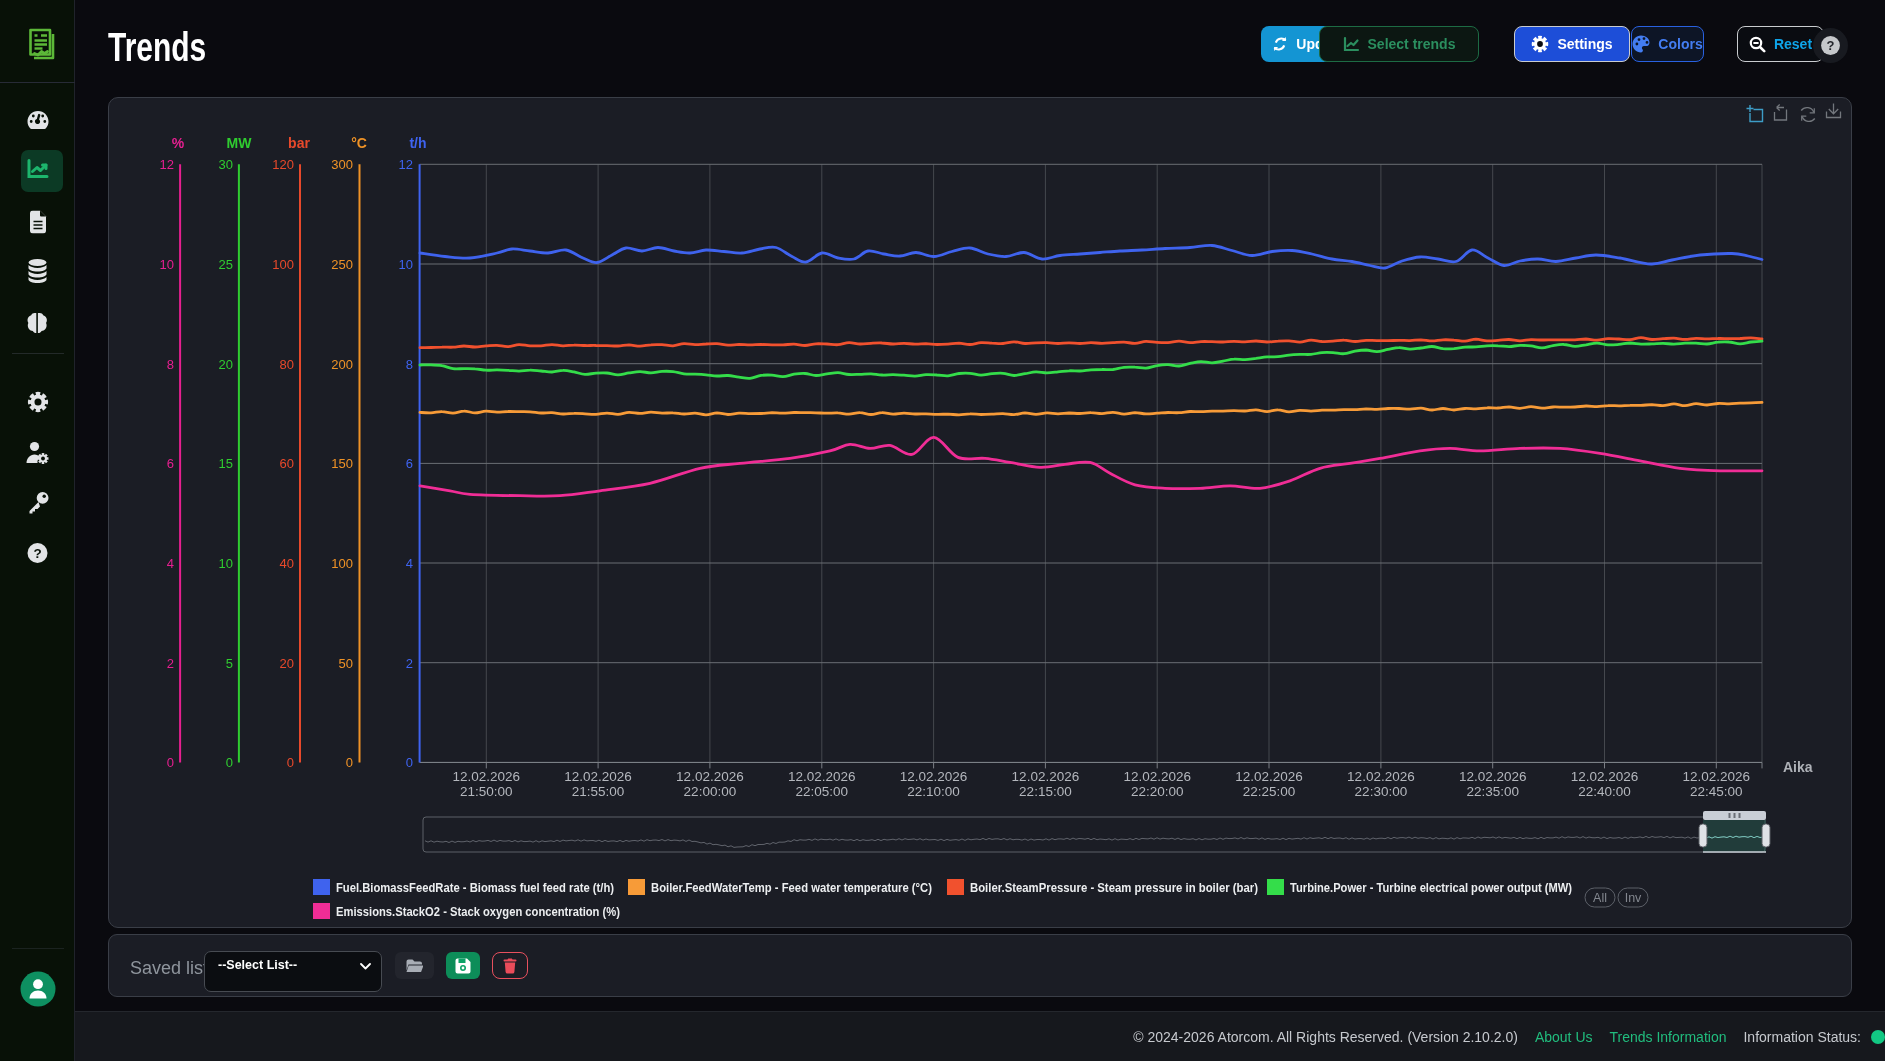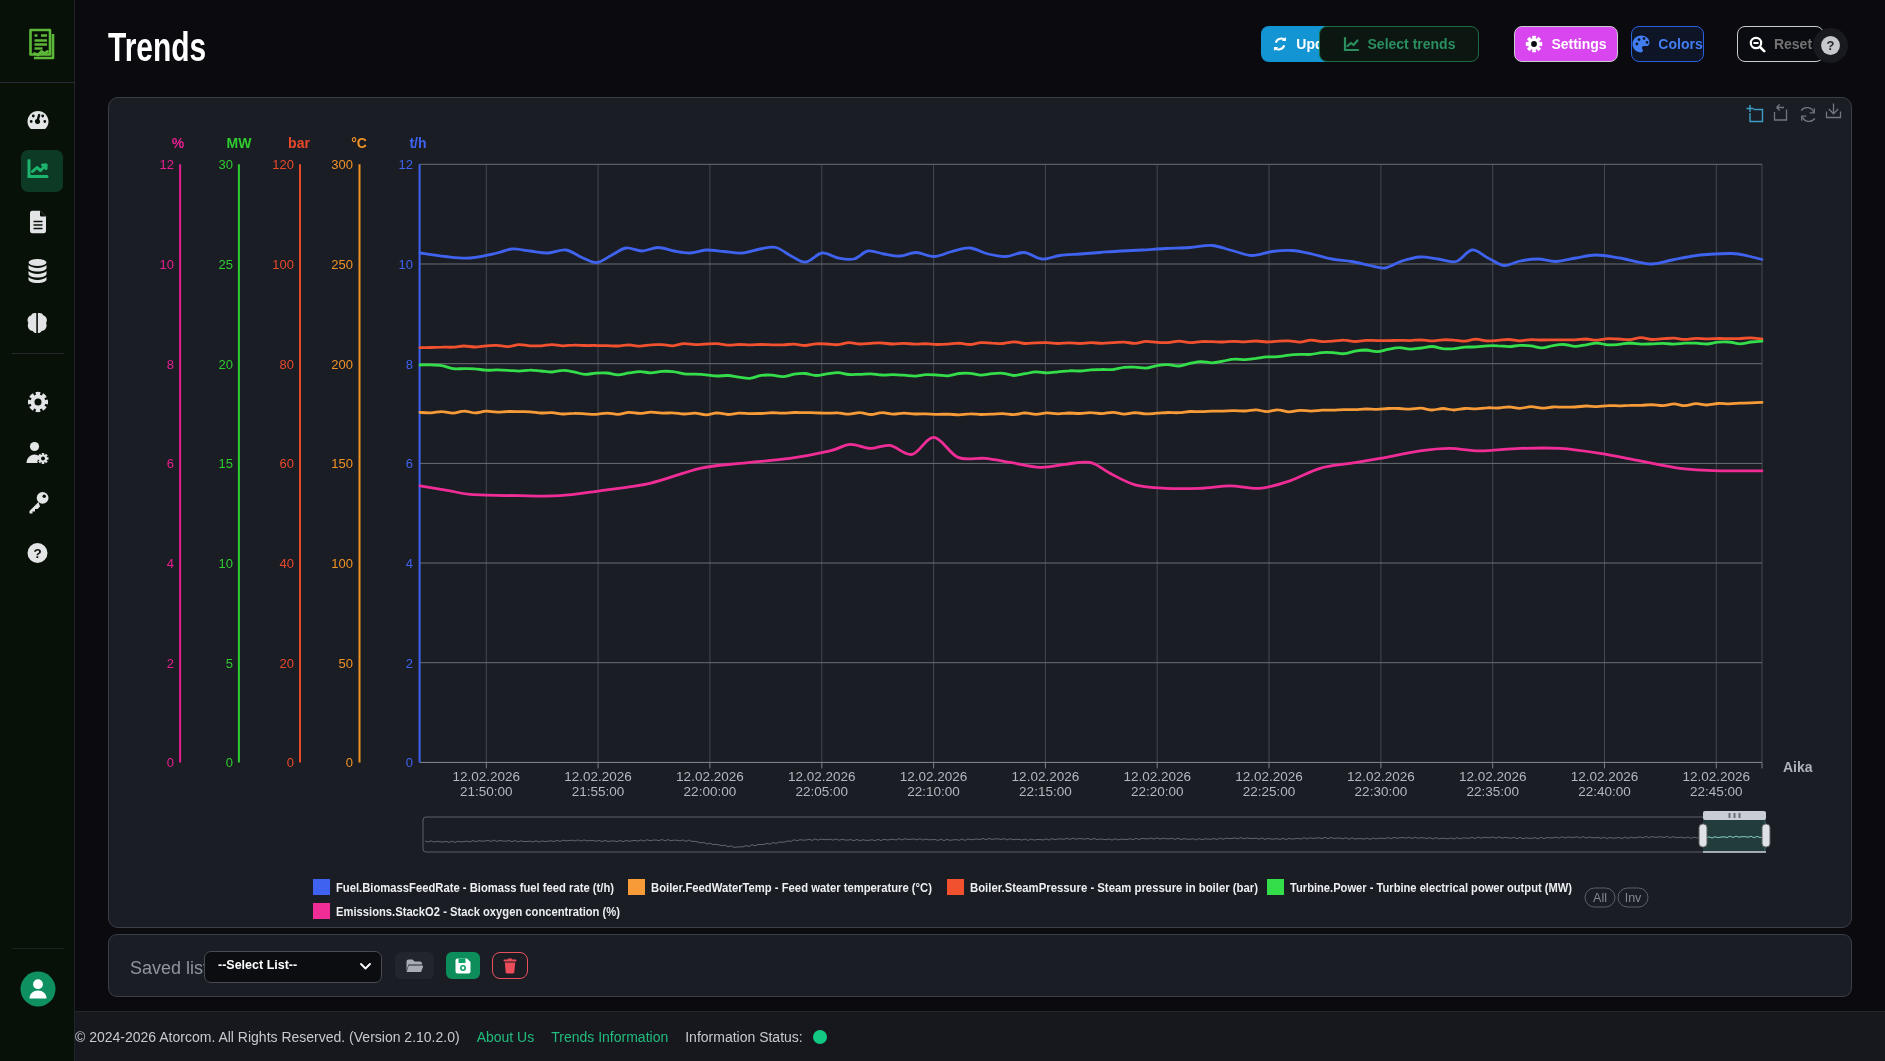--- a/index.html
+++ b/index.html
@@ -8,36 +8,36 @@
   #sidebar { position:absolute; left:0; top:0; width:75px; height:1061px; background:#081107; border-right:1px solid #20232b; z-index:5; }
   #logoBox { position:absolute; left:0; top:0; width:75px; height:83px; border-bottom:1px solid #272b36; }
   .sideIcon { position:absolute; left:0; width:75px; text-align:center; }
   #activeItem { position:absolute; left:21px; top:150px; width:42px; height:42px; background:#0c3a25; border-radius:7px; }
   .sep1 { position:absolute; left:12px; width:52px; border-top:1px solid #3a3f45; opacity:.55; }
   
   #title { position:absolute; left:108px; top:24px; font-size:41px; font-weight:bold; color:#ffffff; letter-spacing:0; transform:scaleX(0.73); transform-origin:0 0; z-index:2;}
   .hbtn { position:absolute; top:26px; height:36px; border-radius:8px; font-size:14px; font-weight:bold; display:flex; align-items:center; justify-content:center; gap:8px; z-index:2;margin-left:24px; }
   #btnUpdate   { left:1237px; width:94px;  background:#1495d3; color:#fff; }
   #btnSelect   { left:1295px; width:160px; background:#0c1712; border:1px solid #1d6b44; color:#2b8f5f; }
-  #btnSettings { left:1490px; width:104px; background:#d946ef; border:1px solid #c9cccf; color:#fff; }
+  #btnSettings { left:1490px; width:116px; background:#1d4ed8; border:1px solid #c9cccf; color:#fff; }
   #btnColors   { left:1607px; width:73px;  background:#0d1526; border:1px solid #2961e0; color:#437df2; }
-  #btnReset    { left:1713px; width:87px;  background:#0a0c11; border:1px solid #c9cccf; color:#737373; }
+  #btnReset    { left:1713px; width:87px;  background:#0a0c11; border:1px solid #c9cccf; color:#0ea5e9; }
   #btnHelp { position:absolute; left:1813px; top:28px; width:35px; height:35px; border-radius:50%; background:#181a20; z-index:2;}
   
   #chartPanel { position:absolute; left:108px; top:97px; width:1744px; height:831px; background:#1b1d25; border:1px solid #3a3e47; border-radius:10px; z-index:1; }
   #savedPanel { position:absolute; left:108px; top:934px; width:1744px; height:63px; background:#1b1d25; border:1px solid #3a3e47; border-radius:9px; z-index:1; }
   #savedLabel { position:absolute; left:130px; top:958px; font-size:18px; color:#8f959d; z-index:2; }
-  #savedSelect { position:absolute; left:204px; top:951px; width:178px; height:32px; background:#0b0d11; border:1px solid #474b52; border-radius:7px; color:#fff; font-size:12.5px; font-weight:bold; line-height:27px; padding-left:13px; z-index:2; }
+  #savedSelect { position:absolute; left:204px; top:951px; width:178px; height:41px; background:#0b0d11; border:1px solid #474b52; border-radius:7px; color:#fff; font-size:12.5px; font-weight:bold; line-height:27px; padding-left:13px; z-index:2; }
   #selChev { position:absolute; right:10px; top:0; height:29px; display:flex; align-items:center; }
   .sbtn { position:absolute; top:952px; height:27px; border-radius:6px; display:flex; align-items:center; justify-content:center; z-index:2; }
   #btnFolder { left:395px; width:39px; background:#23252d; }
   #btnSave   { left:446px; width:34px; background:#0d8d59; }
   #btnDel    { left:492px; width:36px; background:transparent; border:1px solid #e8505e; border-radius:8px; }
   
-  #footer { position:absolute; left:75px; top:1011px; width:1810px; height:50px; border-top:1px solid #24272d; background:#16181d; display:flex; align-items:center; justify-content:flex-start; gap:17px; font-size:14px; color:#c6c9ce; z-index:2; }
+  #footer { position:absolute; left:75px; top:1011px; width:1810px; height:50px; border-top:1px solid #24272d; background:#16181d; display:flex; align-items:center; justify-content:flex-end; gap:17px; font-size:14px; color:#c6c9ce; z-index:2; }
   #footer .grn { color:#21bd7e; }
   #footer .dot { width:14px; height:14px; border-radius:50%; background:#12c883; display:inline-block; margin-left:-7px; }
 </style>
 </head>
 <body>
   <div id="chartPanel"></div>
   <div id="savedPanel"></div>
   <div id="sidebar">
     <div id="logoBox">
       <div style="position:absolute;left:21px;top:25px;"><svg width="38" height="38" viewBox="0 0 38 38" style="">

